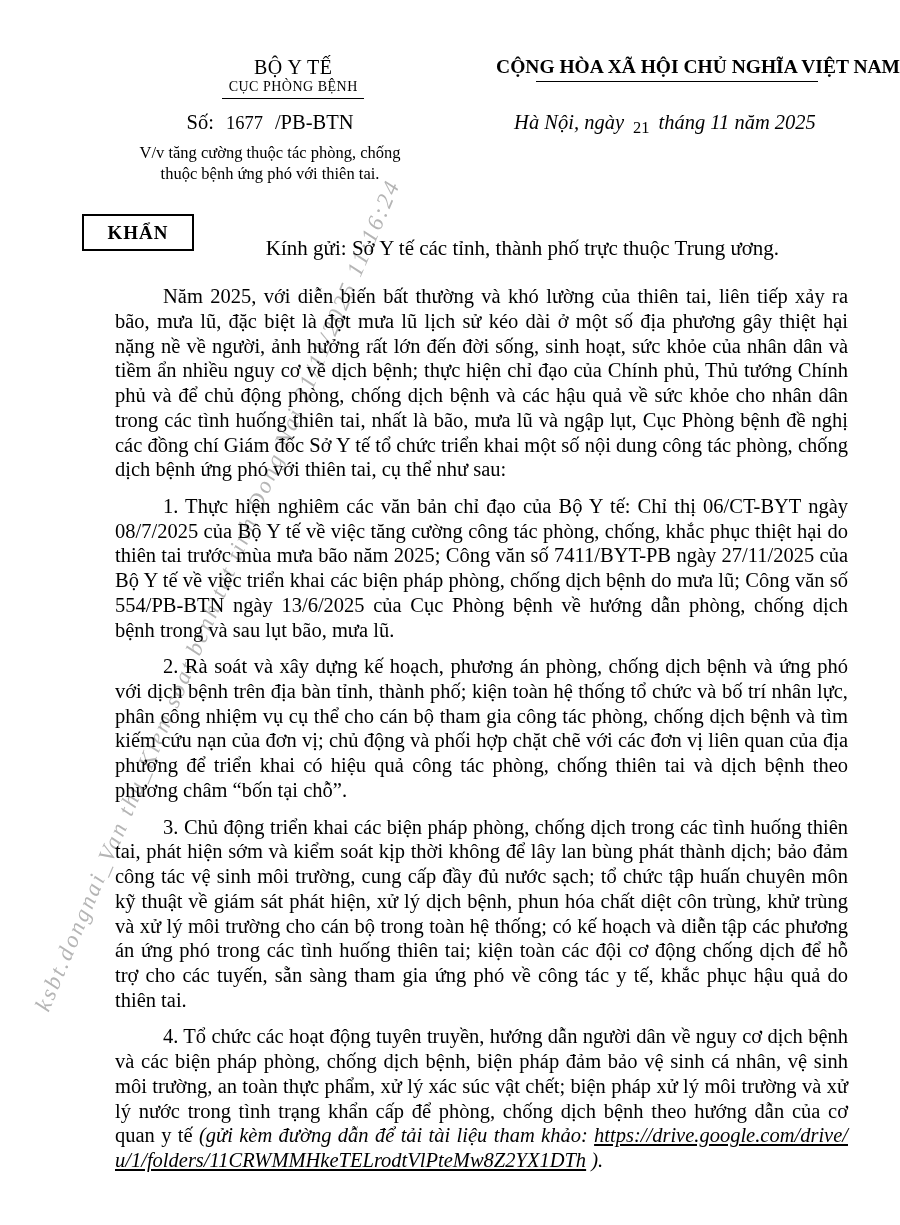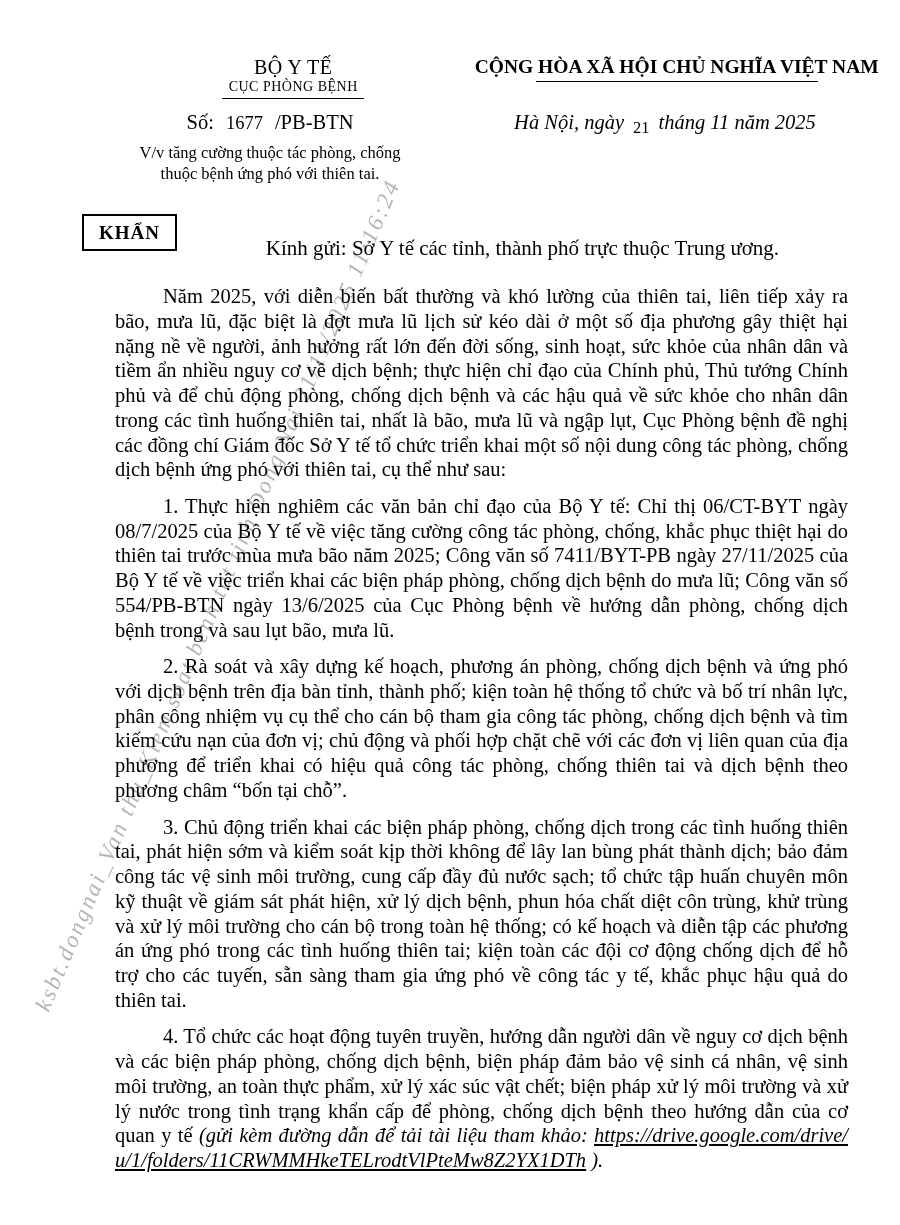--- a/index.html
+++ b/index.html
@@ -19,21 +19,21 @@
     font-style: italic; font-size: 23px; letter-spacing: 2.5px;
     color: #b5b5b5; white-space: nowrap; z-index: 0;
     pointer-events: none;
   }
 
   .content { position: relative; z-index: 1; }
 
   
   .header { display: flex; padding-top: 56px; padding-left: 28px; }
   .header-left { width: 330px; margin-left: 105px; text-align: center; }
-  .header-right { width: 460px; text-align: center; }
+  .header-right { width: 460px; text-align: right; }
   .org-parent { font-size: 20px; letter-spacing: 0.5px; }
   .org-name { font-size: 14px; font-weight: normal; margin-top: 0; letter-spacing: 0.5px; }
   .nat-title { font-size: 19.5px; font-weight: bold; }
   .motto { font-size: 21px; font-weight: bold; margin-top: 3px; }
   .rule { border: 0; border-top: 1.6px solid #000; margin: 3px auto 0; }
   .rule-left { width: 142px; }
   .rule-right { width: 282px; }
 
   
   .meta-row { display: flex; margin-top: 12px; }
@@ -45,21 +45,21 @@
   .date-line { font-size: 20.5px; font-style: italic; }
   .date-line .day {
     font-style: normal; font-size: 16.5px;
     position: relative; top: 4px; margin: 0 9px;
   }
 
   
   .salutation-row { position: relative; margin-top: 30px; height: 44px; }
   .urgency-box {
     position: absolute; left: 82px; top: 0;
-    width: 95px; height: 37px;
+    width: 112px; height: 37px;
     border: 2.5px solid #000;
     display: flex; align-items: center; justify-content: center;
     font-weight: bold; font-size: 19px; letter-spacing: 1px;
   }
   .salutation {
     position: absolute; left: 200px; right: 55px; top: 22px;
     text-align: center; font-size: 21px;
   }
 
   

